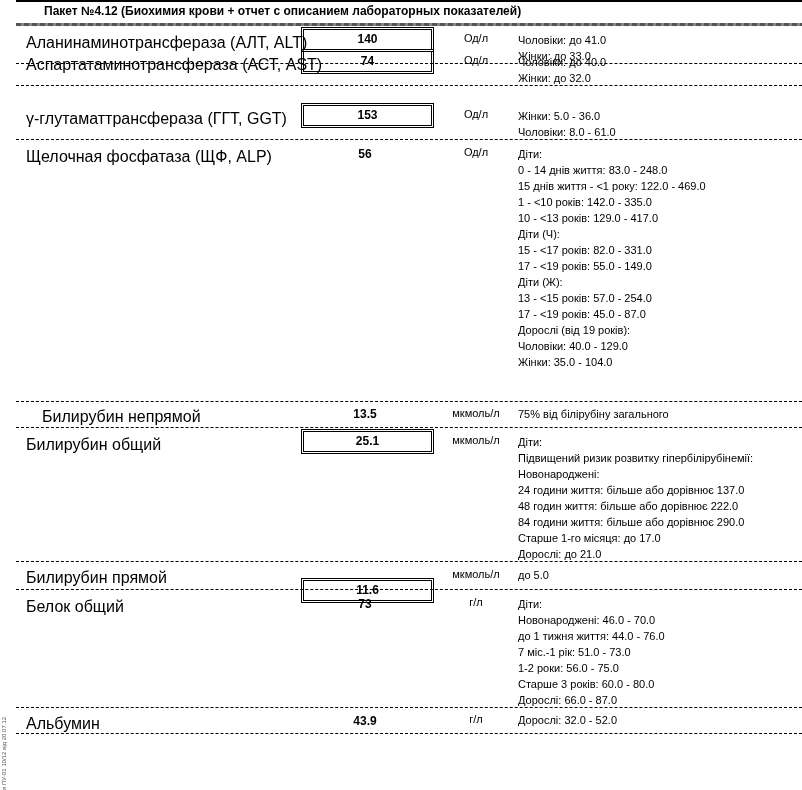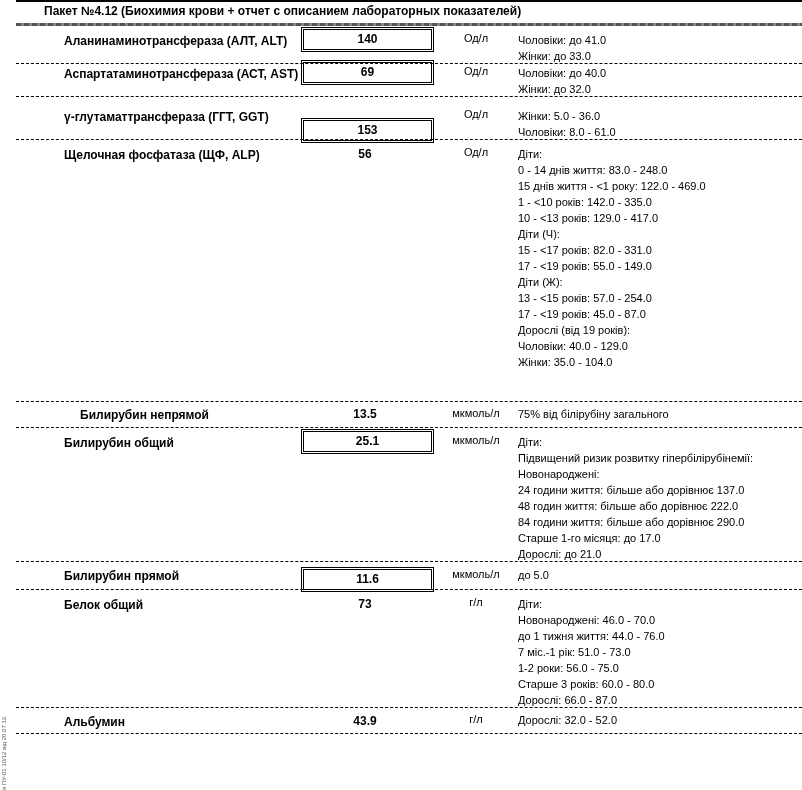--- a/index.html
+++ b/index.html
@@ -5,21 +5,21 @@
   html, body { margin: 0; padding: 0; background: #ffffff; }
   body { width: 802px; height: 790px; position: relative; overflow: hidden;
          font-family: "Liberation Sans", sans-serif; color: #000; }
   .top-rule { position: absolute; left: 16px; top: 0; width: 786px; height: 2px; background: #000; }
   .page-title { position: absolute; left: 16px; top: 4px; font-size: 12px; font-weight: bold; white-space: nowrap; padding-left: 28px; }
   .title-rule { position: absolute; left: 16px; top: 23px; width: 786px; height: 3px;
                 background: repeating-linear-gradient(90deg, #555 0 5px, #888 5px 8px); }
   .row { position: absolute; left: 16px; width: 786px; }
   .row .sep { position: absolute; left: 0; bottom: 0; width: 786px; height: 0;
               border-bottom: 1px dashed #000; }
-  .name { position: absolute; left: 10px; top: 8px; font-size: 12px; font-weight: bold; white-space: nowrap; margin-left: 38px; }
+  .name { position: absolute; left: 10px; top: 8px; font-size: 16px; font-weight: normal; white-space: nowrap; }
   .value { position: absolute; left: 285px; top: 1px; width: 128px; height: 20px;
            font-size: 12px; font-weight: bold; text-align: center; line-height: 20px; }
   .value.boxed { border: 3px double #000; box-sizing: border-box; width: 133px; height: 25px; line-height: 19px; }
   .unit { position: absolute; left: 430px; top: 6px; width: 60px; font-size: 11px; text-align: center; white-space: nowrap; }
   .ref { position: absolute; left: 502px; top: 6px; font-size: 11px; line-height: 16px; white-space: nowrap; }
   .ref div { height: 16px; }
   .side-note { position: absolute; left: 1px; top: 700px; font-size: 6px; color: #555;
                transform: rotate(-90deg); transform-origin: left top; white-space: nowrap; top: 790px; }
 </style>
 </head>
@@ -33,34 +33,34 @@
   <div class="name">Аланинаминотрансфераза (АЛТ, ALT)</div>
   <div class="value boxed" style="top:1px;">140</div>
   <div class="unit">Од/л</div>
   <div class="ref">
     <div>Чоловіки: до 41.0</div>
     <div>Жінки: до 33.0</div>
   </div>
   <div class="sep"></div>
 </div>
 
-<div class="row" style="top:59px;height:38px;">
+<div class="row" style="top:48px;height:38px;">
   <div class="name">Аспартатаминотрансфераза (АСТ, AST)</div>
-  <div class="value boxed" style="top:1px;">69</div>
+  <div class="value boxed" style="top:1px;">74</div>
   <div class="unit">Од/л</div>
   <div class="ref">
     <div>Чоловіки: до 40.0</div>
     <div>Жінки: до 32.0</div>
   </div>
   <div class="sep"></div>
 </div>
 
 <div class="row" style="top:102px;height:38px;">
   <div class="name">γ-глутаматтрансфераза (ГГТ, GGT)</div>
-  <div class="value boxed" style="top:1px;margin-top:15px;">153</div>
+  <div class="value boxed" style="top:1px;">153</div>
   <div class="unit">Од/л</div>
   <div class="ref">
     <div>Жінки: 5.0 - 36.0</div>
     <div>Чоловіки: 8.0 - 61.0</div>
   </div>
   <div class="sep"></div>
 </div>
 
 <div class="row" style="top:140px;height:262px;">
   <div class="name">Щелочная фосфатаза (ЩФ, ALP)</div>
@@ -107,21 +107,21 @@
     <div>48 годин життя: більше або дорівнює 222.0</div>
     <div>84 години життя: більше або дорівнює 290.0</div>
     <div>Старше 1-го місяця: до 17.0</div>
     <div>Дорослі: до 21.0</div>
   </div>
   <div class="sep"></div>
 </div>
 
 <div class="row" style="top:562px;height:28px;">
   <div class="name" style="top:7px;">Билирубин прямой</div>
-  <div class="value boxed" style="top:5px;">11.6</div>
+  <div class="value boxed" style="top:16px;">11.6</div>
   <div class="unit" style="top:6px;">мкмоль/л</div>
   <div class="ref" style="top:5px;">
     <div>до 5.0</div>
   </div>
   <div class="sep"></div>
 </div>
 
 <div class="row" style="top:590px;height:118px;">
   <div class="name">Белок общий</div>
   <div class="value" style="top:4px;">73</div>

